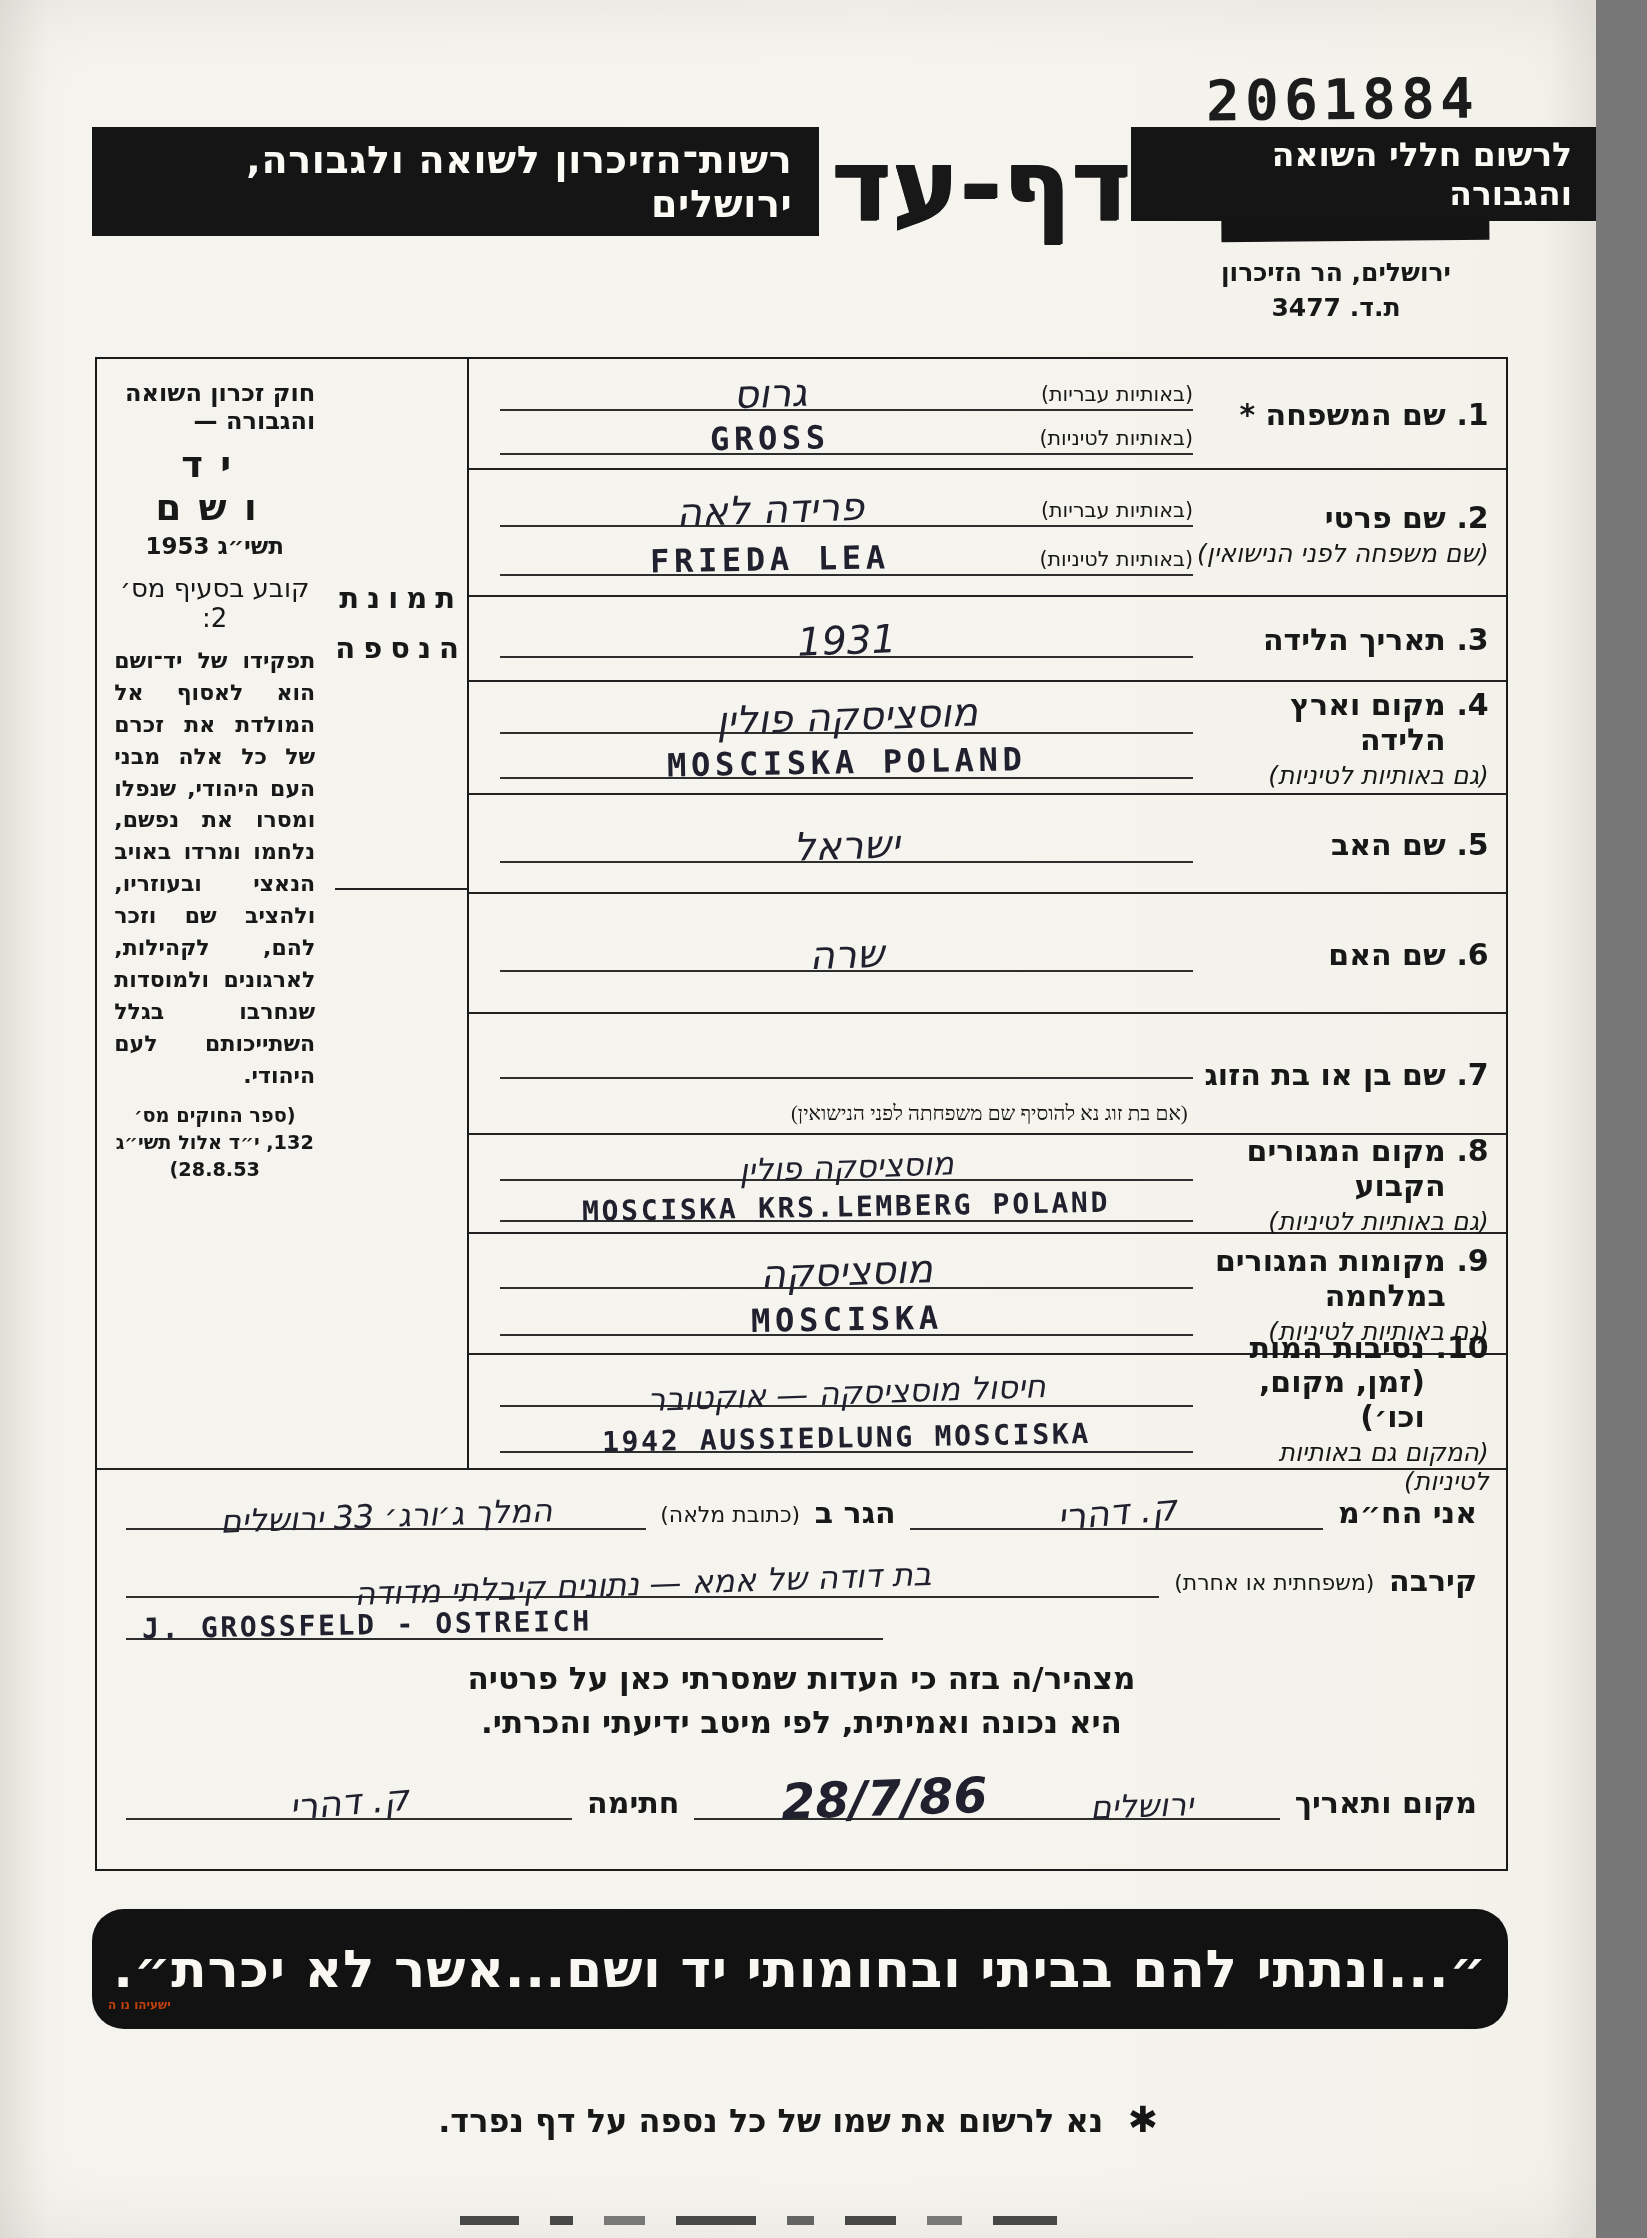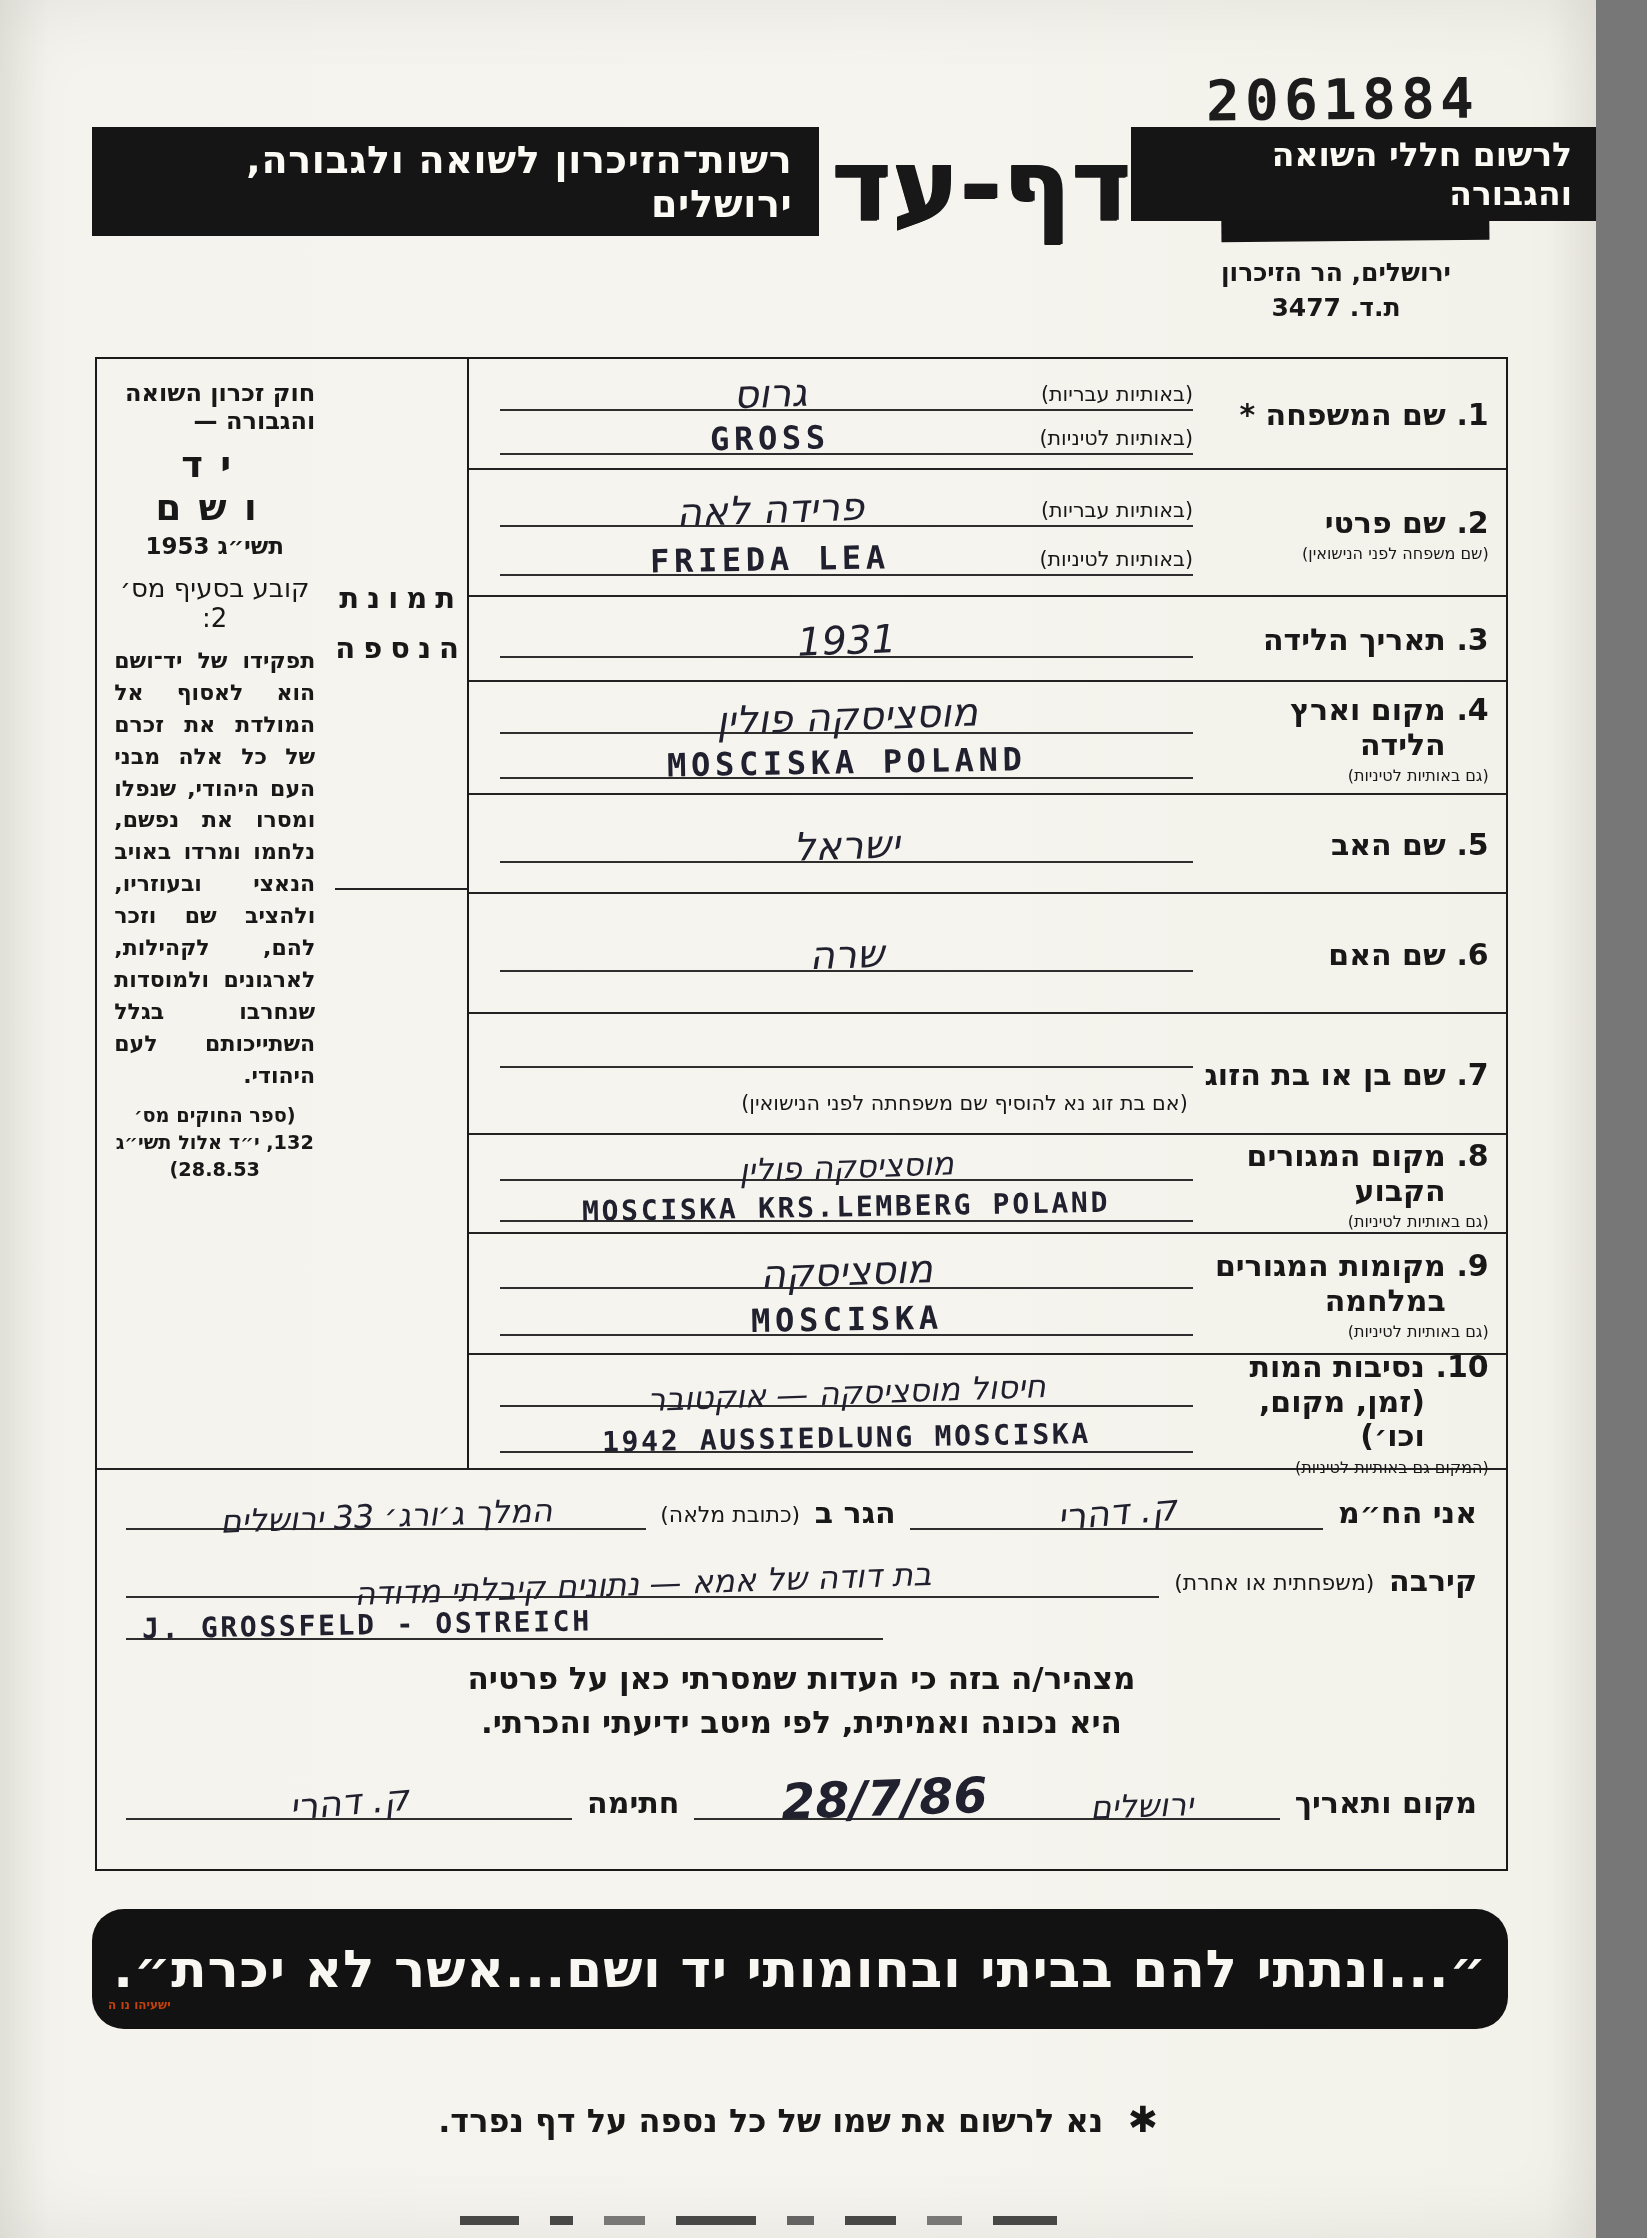--- a/index.html
+++ b/index.html
@@ -30,24 +30,24 @@
   .fields{flex:1;display:flex;flex-direction:column;border-left:2.7px solid #1a1a1a;box-sizing:border-box;}
   .side-col{width:370px;display:flex;flex-direction:row;box-sizing:border-box;}
   .row{display:flex;box-sizing:border-box;border-bottom:2px solid #222;}
   .r1{height:111px}.r2{height:127px}.r3{height:85px}.r4{height:113px}.r5{height:99px}
   .r6{height:120px}.r7{height:121px}.r8{height:99px}.r9{height:121px}.r10{height:113px;border-bottom:none}
   .row-label{width:313px;box-sizing:border-box;padding:6.7px 17.3px 4px 4px;display:flex;
     flex-direction:column;justify-content:center;}
   .label-main{display:flex;gap:10.7px;align-items:baseline;}
   .row-num,.row-title{font-weight:bold;font-size:30px;white-space:nowrap;}
   .row-title{white-space:normal;line-height:1.15;}
-  .row-sub{font-size:16px;margin-top:4px;}
+  .row-sub{font-size:25px;margin-top:4px;font-style:italic;}
   .row-lines{flex:1;display:flex;flex-direction:column;justify-content:space-evenly;
     box-sizing:border-box;padding:5.3px 0 8px 31px;}
-  .r7 .row-lines{justify-content:center;gap:23px;}
+  .r7 .row-lines{justify-content:flex-end;gap:23px;font-family:Liberation Serif, serif;}
   .wline{display:flex;align-items:flex-end;border-bottom:2px solid #2e2e2e;min-height:37px;}
   .wline-note{font-size:20.7px;white-space:nowrap;transform:translateY(-2.7px);}
   .wline-val{flex:1;text-align:center;line-height:1;}
   .under-note{font-size:20.7px;text-align:right;padding-right:5.3px;}
   .hw{display:inline-block;line-height:1;color:#20202e;}
   .hw-he{font-style:italic;font-size:39px;transform:rotate(-2deg) translateY(4px);}
   .hw-he.sm{font-size:32px;}
   .hw-lat{font-family:"DejaVu Sans Mono",monospace;font-weight:bold;font-size:32px;
     letter-spacing:4.7px;transform:rotate(-1deg) translateY(1.3px);direction:ltr;unicode-bidi:isolate;}
   .hw-lat.sm{font-size:28px;letter-spacing:2.7px;}

